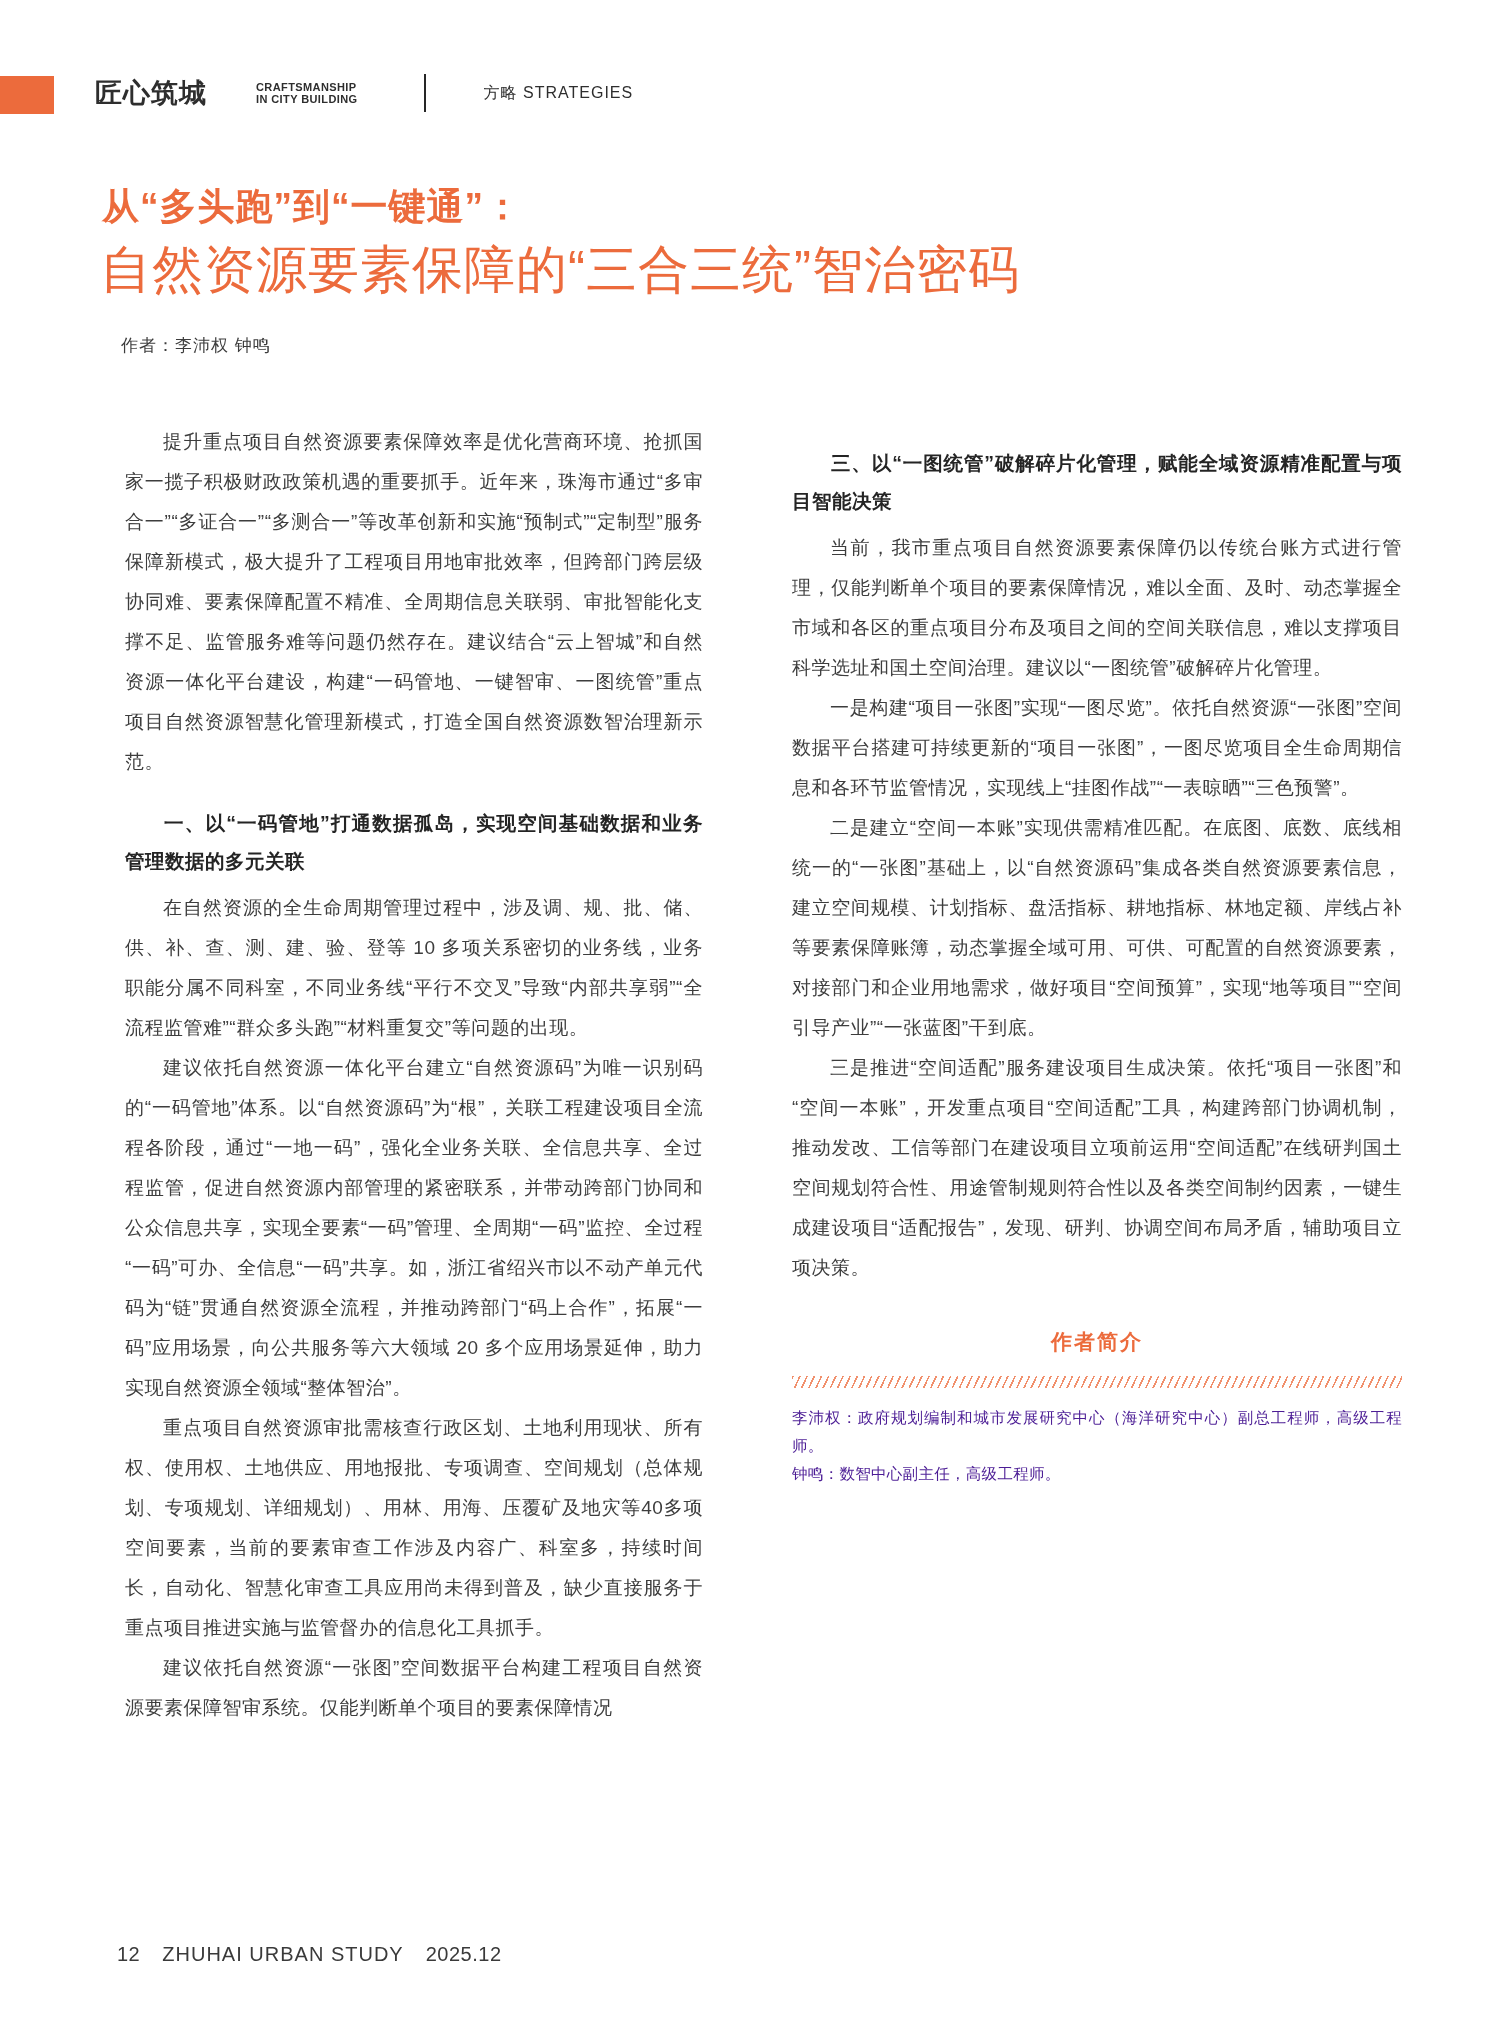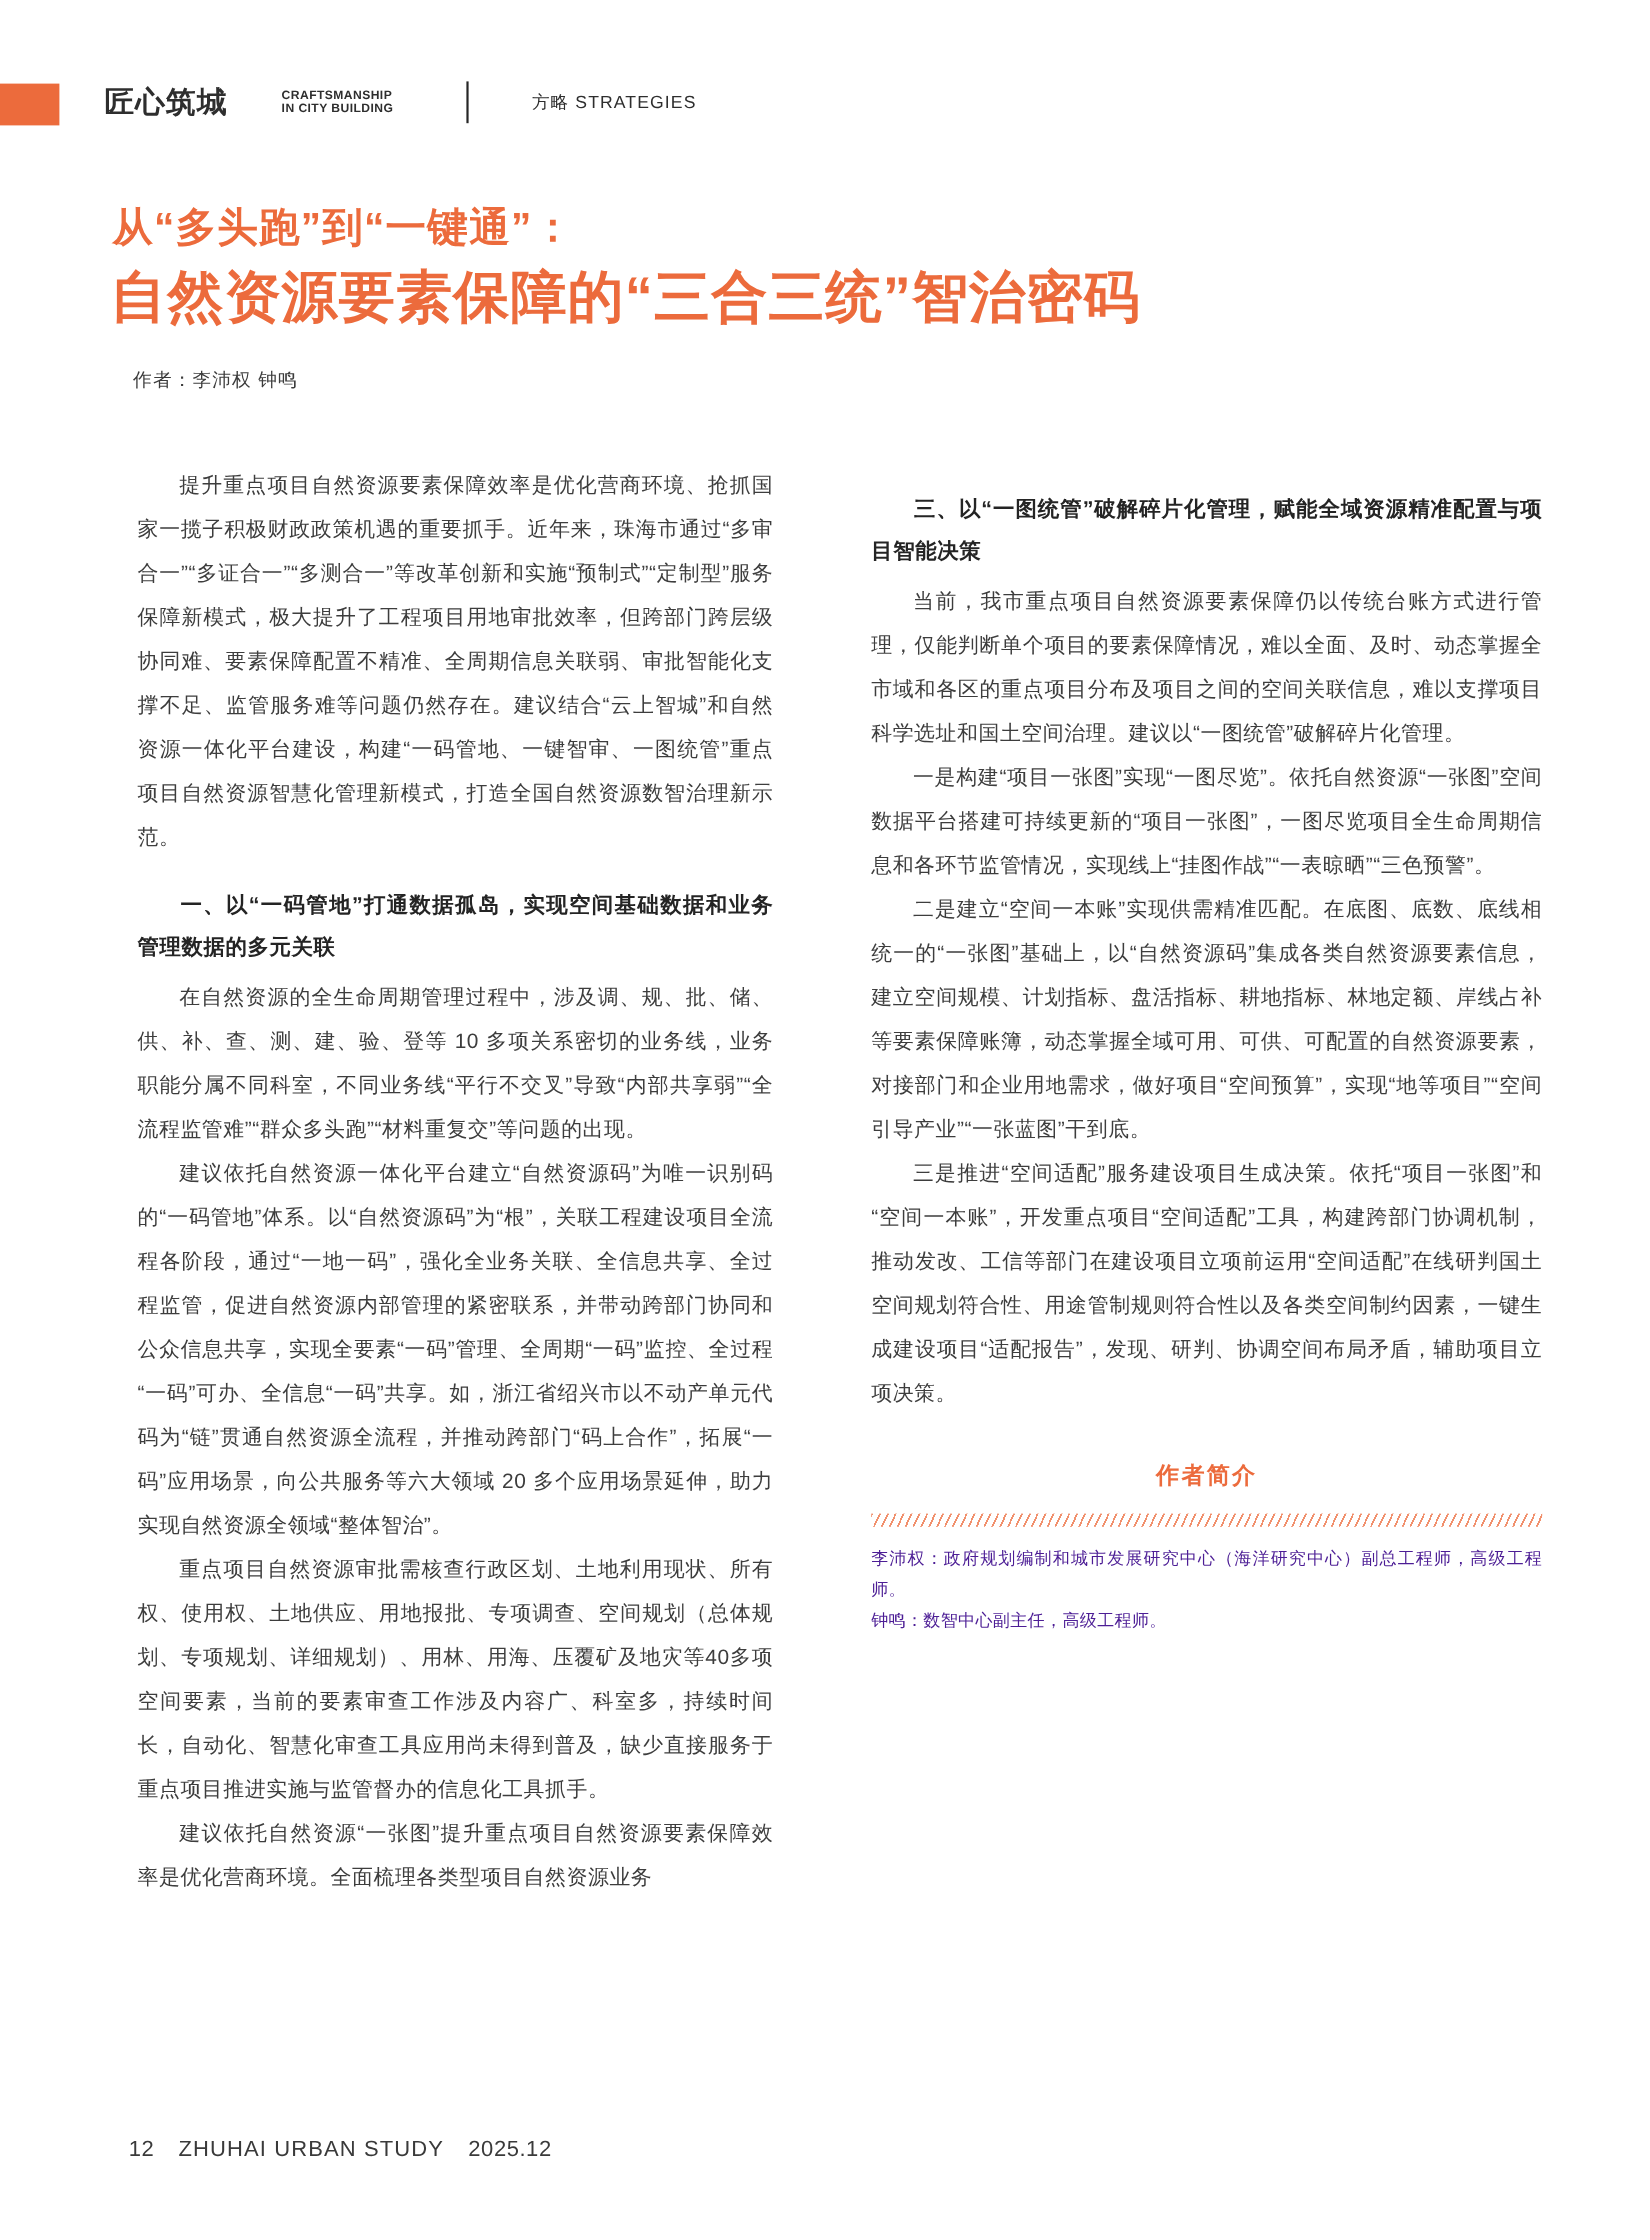--- a/index.html
+++ b/index.html
@@ -10,21 +10,21 @@
   }
   
   .orange-block { position: absolute; left: 0; top: 76px; width: 54px; height: 38px; background: var(--accent); }
   .header { position: absolute; top: 72px; left: 95px; height: 42px; display: flex; align-items: center; gap: 40px; }
   .brand-cn { font-size: 27px; font-weight: 700; color: #2e2e2e; letter-spacing: 1px; white-space: nowrap; }
   .brand-en { margin-left: 9px; font-size: 11px; font-weight: 600; color: #2e2e2e; line-height: 12.5px; letter-spacing: 0.4px; white-space: nowrap; }
   .header-divider { width: 2px; height: 38px; background: #262626; margin-left: 26px; margin-right: 18px; }
   .section-label { font-size: 16px; font-weight: 500; color: #2e2e2e; letter-spacing: 1px; white-space: nowrap; }
   
   .title-kicker { position: absolute; left: 102px; top: 182px; font-size: 37px; font-weight: 800; color: var(--accent); letter-spacing: 1px; white-space: nowrap; }
-  .title-main  { position: absolute; left: 100px; top: 236px; font-size: 51px; font-weight: 700; color: var(--accent); letter-spacing: 1px; white-space: nowrap; }
+  .title-main  { position: absolute; left: 100px; top: 236px; font-size: 51px; font-weight: 400; color: var(--accent); letter-spacing: 1px; white-space: nowrap; }
   .byline { position: absolute; left: 121px; top: 334px; font-size: 17px; color: #3c3c3c; letter-spacing: 1px; }
   
   .col { position: absolute; top: 422px; font-size: 19px; line-height: 40px; color: #3d3d3d; text-align: justify; letter-spacing: 0.5px; }
   .col-left  { left: 125px; width: 578px; }
   .col-right { left: 792px; width: 610px; }
   .body-p { margin: 0; text-indent: 2em; }
   .body-p.no-indent { text-indent: 0; }
   .sec-h { margin: 22px 0 8px; font-size: 19.5px; line-height: 38px; font-weight: 700; color: #242424; text-indent: 2em; text-align: justify; }
   
   .bio { margin-top: 34px; }
@@ -62,21 +62,21 @@
   <div class="title-kicker">从“多头跑”到“一键通”：</div>
   <div class="title-main">自然资源要素保障的“三合三统”智治密码</div>
   <div class="byline">作者：李沛权 钟鸣</div>
 
   <div class="col col-left" id="col-left">
       <p class="body-p">提升重点项目自然资源要素保障效率是优化营商环境、抢抓国家一揽子积极财政政策机遇的重要抓手。近年来，珠海市通过“多审合一”“多证合一”“多测合一”等改革创新和实施“预制式”“定制型”服务保障新模式，极大提升了工程项目用地审批效率，但跨部门跨层级协同难、要素保障配置不精准、全周期信息关联弱、审批智能化支撑不足、监管服务难等问题仍然存在。建议结合“云上智城”和自然资源一体化平台建设，构建“一码管地、一键智审、一图统管”重点项目自然资源智慧化管理新模式，打造全国自然资源数智治理新示范。</p>
       <h3 class="sec-h">一、以“一码管地”打通数据孤岛，实现空间基础数据和业务管理数据的多元关联</h3>
       <p class="body-p">在自然资源的全生命周期管理过程中，涉及调、规、批、储、供、补、查、测、建、验、登等 10 多项关系密切的业务线，业务职能分属不同科室，不同业务线“平行不交叉”导致“内部共享弱”“全流程监管难”“群众多头跑”“材料重复交”等问题的出现。</p>
       <p class="body-p">建议依托自然资源一体化平台建立“自然资源码”为唯一识别码的“一码管地”体系。以“自然资源码”为“根”，关联工程建设项目全流程各阶段，通过“一地一码”，强化全业务关联、全信息共享、全过程监管，促进自然资源内部管理的紧密联系，并带动跨部门协同和公众信息共享，实现全要素“一码”管理、全周期“一码”监控、全过程“一码”可办、全信息“一码”共享。如，浙江省绍兴市以不动产单元代码为“链”贯通自然资源全流程，并推动跨部门“码上合作”，拓展“一码”应用场景，向公共服务等六大领域 20 多个应用场景延伸，助力实现自然资源全领域“整体智治”。</p>
       <p class="body-p">重点项目自然资源审批需核查行政区划、土地利用现状、所有权、使用权、土地供应、用地报批、专项调查、空间规划（总体规划、专项规划、详细规划）、用林、用海、压覆矿及地灾等40多项空间要素，当前的要素审查工作涉及内容广、科室多，持续时间长，自动化、智慧化审查工具应用尚未得到普及，缺少直接服务于重点项目推进实施与监管督办的信息化工具抓手。</p>
-      <p class="body-p">建议依托自然资源“一张图”提升重点项目自然资源要素保障效率是优化营商环境。全面梳理各类型项目自然资源业务</p>
+      <p class="body-p">建议依托自然资源“一张图”空间数据平台构建工程项目自然资源要素保障智审系统。仅能判断单个项目的要素保障情况</p>
     </div>
 
   <div class="col col-right" id="col-right">
 
       <h3 class="sec-h">三、以“一图统管”破解碎片化管理，赋能全域资源精准配置与项目智能决策</h3>
       <p class="body-p">当前，我市重点项目自然资源要素保障仍以传统台账方式进行管理，仅能判断单个项目的要素保障情况，难以全面、及时、动态掌握全市域和各区的重点项目分布及项目之间的空间关联信息，难以支撑项目科学选址和国土空间治理。建议以“一图统管”破解碎片化管理。</p>
       <p class="body-p">一是构建“项目一张图”实现“一图尽览”。依托自然资源“一张图”空间数据平台搭建可持续更新的“项目一张图”，一图尽览项目全生命周期信息和各环节监管情况，实现线上“挂图作战”“一表晾晒”“三色预警”。</p>
       <p class="body-p">二是建立“空间一本账”实现供需精准匹配。在底图、底数、底线相统一的“一张图”基础上，以“自然资源码”集成各类自然资源要素信息，建立空间规模、计划指标、盘活指标、耕地指标、林地定额、岸线占补等要素保障账簿，动态掌握全域可用、可供、可配置的自然资源要素，对接部门和企业用地需求，做好项目“空间预算”，实现“地等项目”“空间引导产业”“一张蓝图”干到底。</p>
       <p class="body-p">三是推进“空间适配”服务建设项目生成决策。依托“项目一张图”和“空间一本账”，开发重点项目“空间适配”工具，构建跨部门协调机制，推动发改、工信等部门在建设项目立项前运用“空间适配”在线研判国土空间规划符合性、用途管制规则符合性以及各类空间制约因素，一键生成建设项目“适配报告”，发现、研判、协调空间布局矛盾，辅助项目立项决策。</p>
       <div class="bio">

